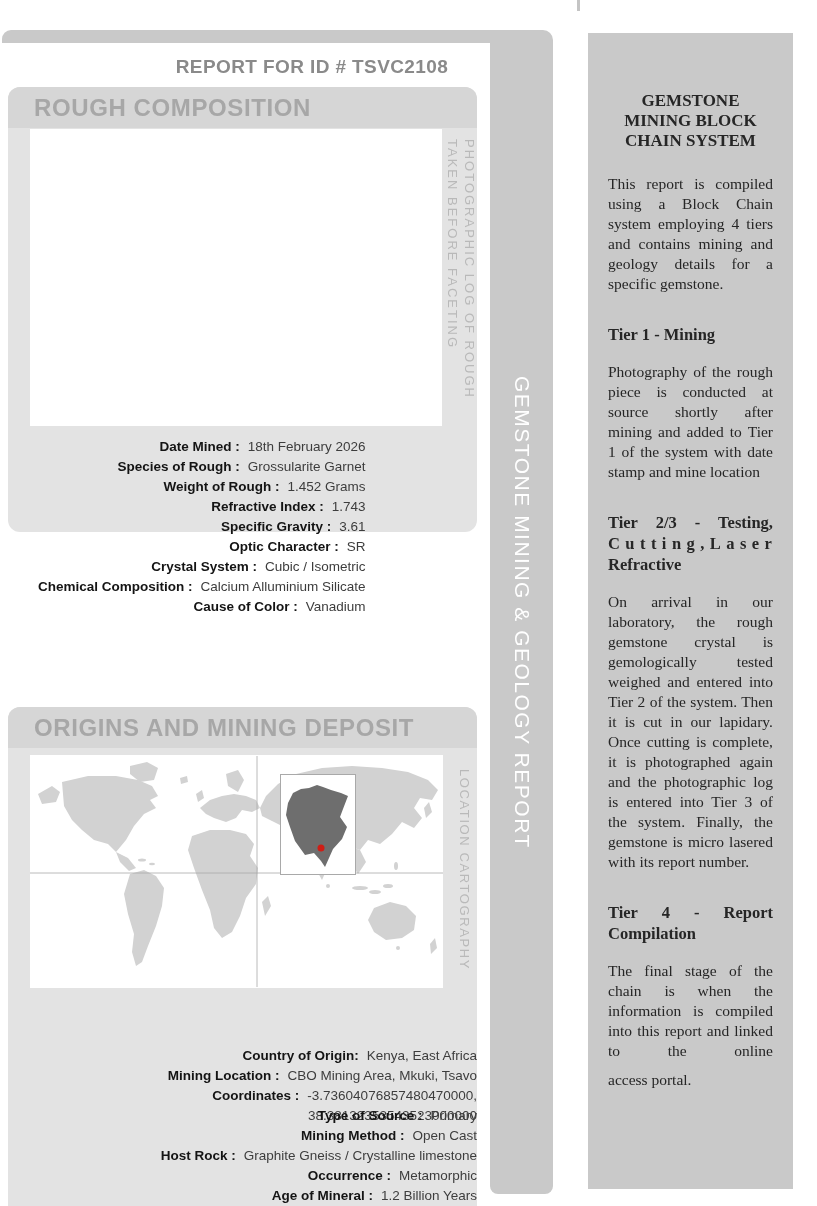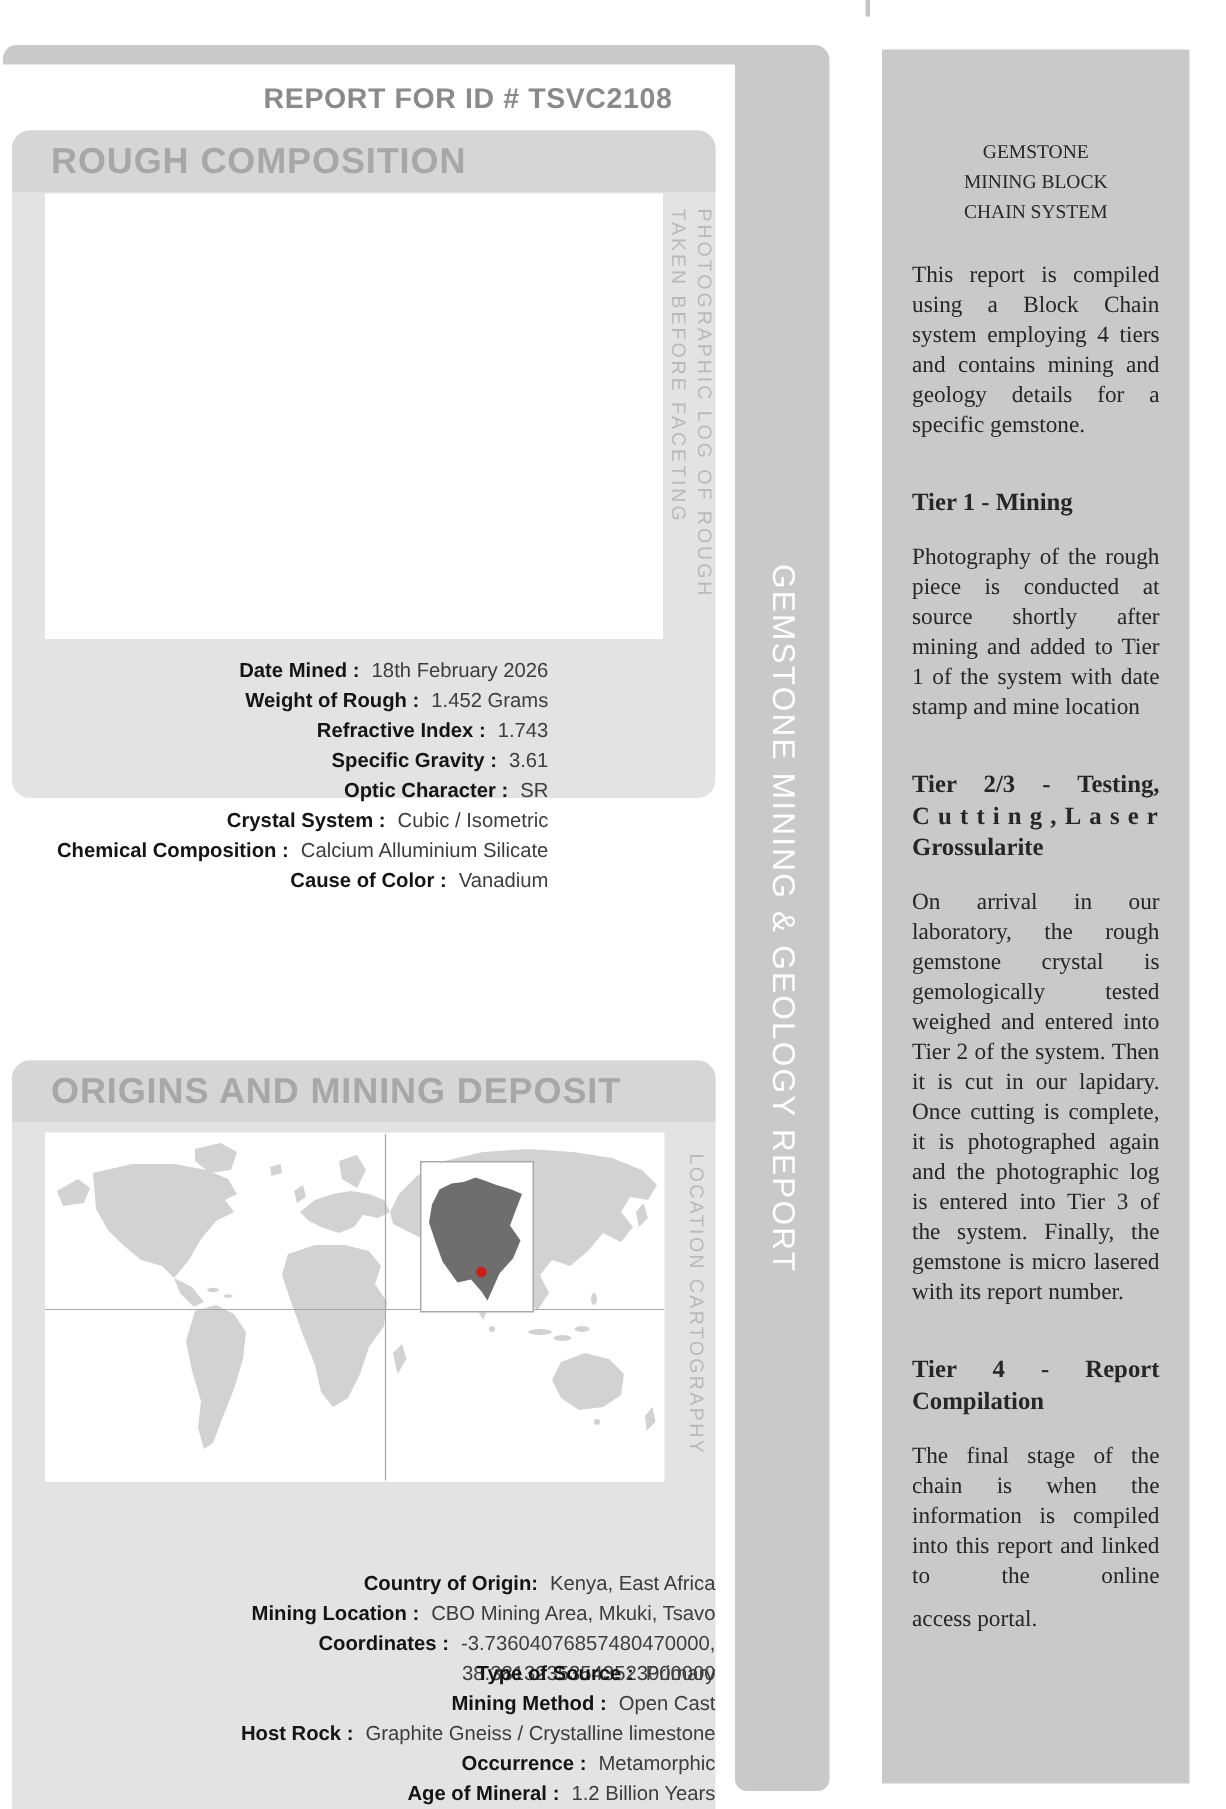--- a/index.html
+++ b/index.html
@@ -47,21 +47,21 @@
          border-radius:0 10px 8px 8px;}
   .spine-label{position:absolute;left:0;top:0;width:100%;height:100%;
                display:flex;align-items:center;justify-content:center;
                writing-mode:vertical-rl;color:#ffffff;font-size:21px;font-weight:500;
                letter-spacing:1.5px;}
 
   
   .sidebar{position:absolute;left:588px;top:33px;width:205px;height:1156px;background:#c9c9c9;
            box-sizing:border-box;padding:0 20px;color:#262626;
            font-family:"Liberation Serif", serif;}
-  .sb-title{margin-top:58px;text-align:center;font-weight:normal;font-size:13px;line-height:20px;}
+  .sb-title{margin-top:58px;text-align:center;font-weight:bold;font-size:17px;line-height:20px;}
   .sb-p{margin-top:23px;font-size:15.5px;line-height:20px;text-align:justify;}
   .sb-p.lastjust{text-align-last:justify;}
   .sb-h{font-size:16.5px;font-weight:bold;line-height:21px;}
   .mt-h{margin-top:30px;}
   .mt-p{margin-top:17px;}
   .hl-just{text-align:justify;text-align-last:justify;}
   .hl-spread{letter-spacing:.33em;}
   .sb-tail{margin-top:9px;font-size:15.5px;line-height:20px;}
 </style>
 </head>
@@ -79,20 +79,21 @@
 
     <div class="photo-box"></div>
 
     <div class="vcap photo-cap">
       <div>PHOTOGRAPHIC LOG OF ROUGH</div>
       <div>TAKEN BEFORE FACETING</div>
     </div>
 
     <div class="fields fields1">
       <div class="row"><span class="lbl">Date Mined :</span><span class="val">18th February 2026</span></div>
+      <div class="row"><span class="lbl">Species of Rough :</span><span class="val">Grossularite Garnet</span></div>
       <div class="row"><span class="lbl">Weight of Rough :</span><span class="val">1.452 Grams</span></div>
       <div class="row"><span class="lbl">Refractive Index :</span><span class="val">1.743</span></div>
       <div class="row"><span class="lbl">Specific Gravity :</span><span class="val">3.61</span></div>
       <div class="row"><span class="lbl">Optic Character :</span><span class="val">SR</span></div>
       <div class="row"><span class="lbl">Crystal System :</span><span class="val">Cubic / Isometric</span></div>
       <div class="row"><span class="lbl">Chemical Composition :</span><span class="val">Calcium Alluminium Silicate</span></div>
       <div class="row"><span class="lbl">Cause of Color :</span><span class="val">Vanadium</span></div>
     </div>
   </div>
 
@@ -165,21 +166,21 @@
     </div>
 
     <div class="sb-p">This report is compiled using a Block Chain system employing 4 tiers and contains mining and geology details for a specific gemstone.</div>
 
     <div class="sb-h mt-h">Tier 1 - Mining</div>
     <div class="sb-p mt-p">Photography of the rough piece is conducted at source shortly after mining and added to Tier 1 of the system with date stamp and mine location</div>
 
     <div class="sb-h mt-h">
       <div class="hl-just">Tier 2/3 - Testing,</div>
       <div class="hl-spread">Cutting,Laser</div>
-      <div>Grossularite</div>
+      <div>Refractive</div>
     </div>
     <div class="sb-p mt-p">On arrival in our laboratory, the rough gemstone crystal is gemologically tested weighed and entered into Tier 2 of the system. Then it is cut in our lapidary. Once cutting is complete, it is photographed again and the photographic log is entered into Tier 3 of the system. Finally, the gemstone is micro lasered with its report number.</div>
 
     <div class="sb-h mt-h">
       <div class="hl-just">Tier 4 - Report</div>
       <div>Compilation</div>
     </div>
     <div class="sb-p mt-p lastjust">The final stage of the chain is when the information is compiled into this report and linked to the online</div>
     <div class="sb-tail">access portal.</div>
   </div>

